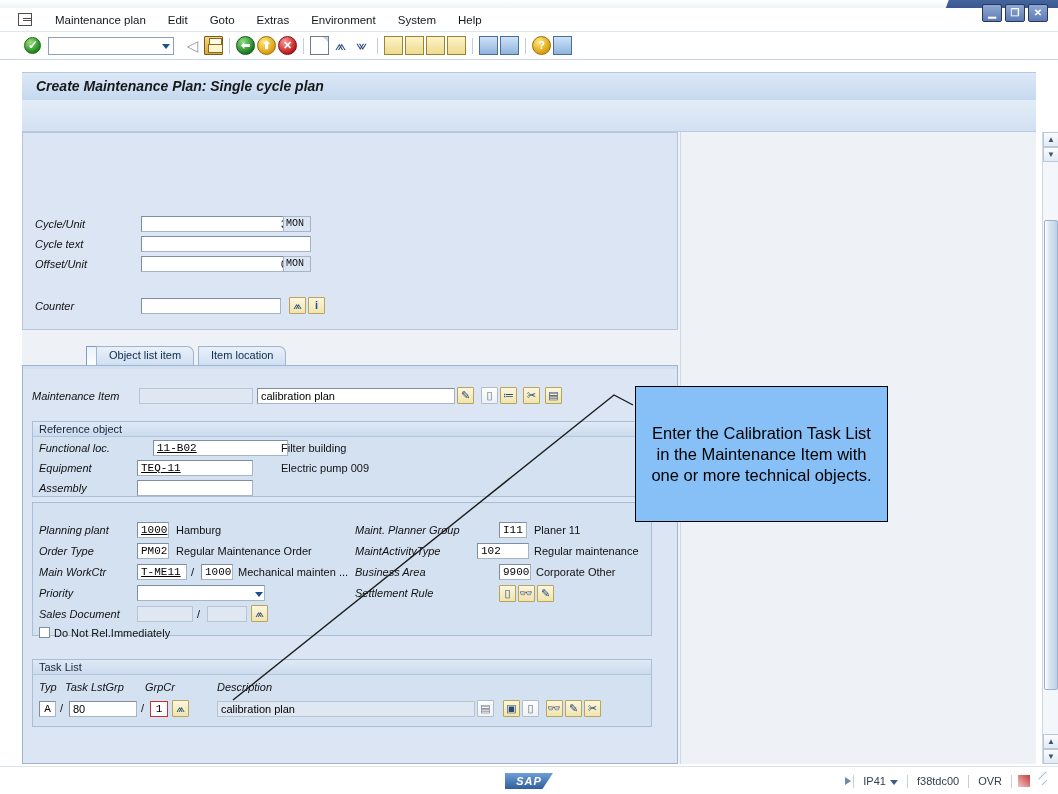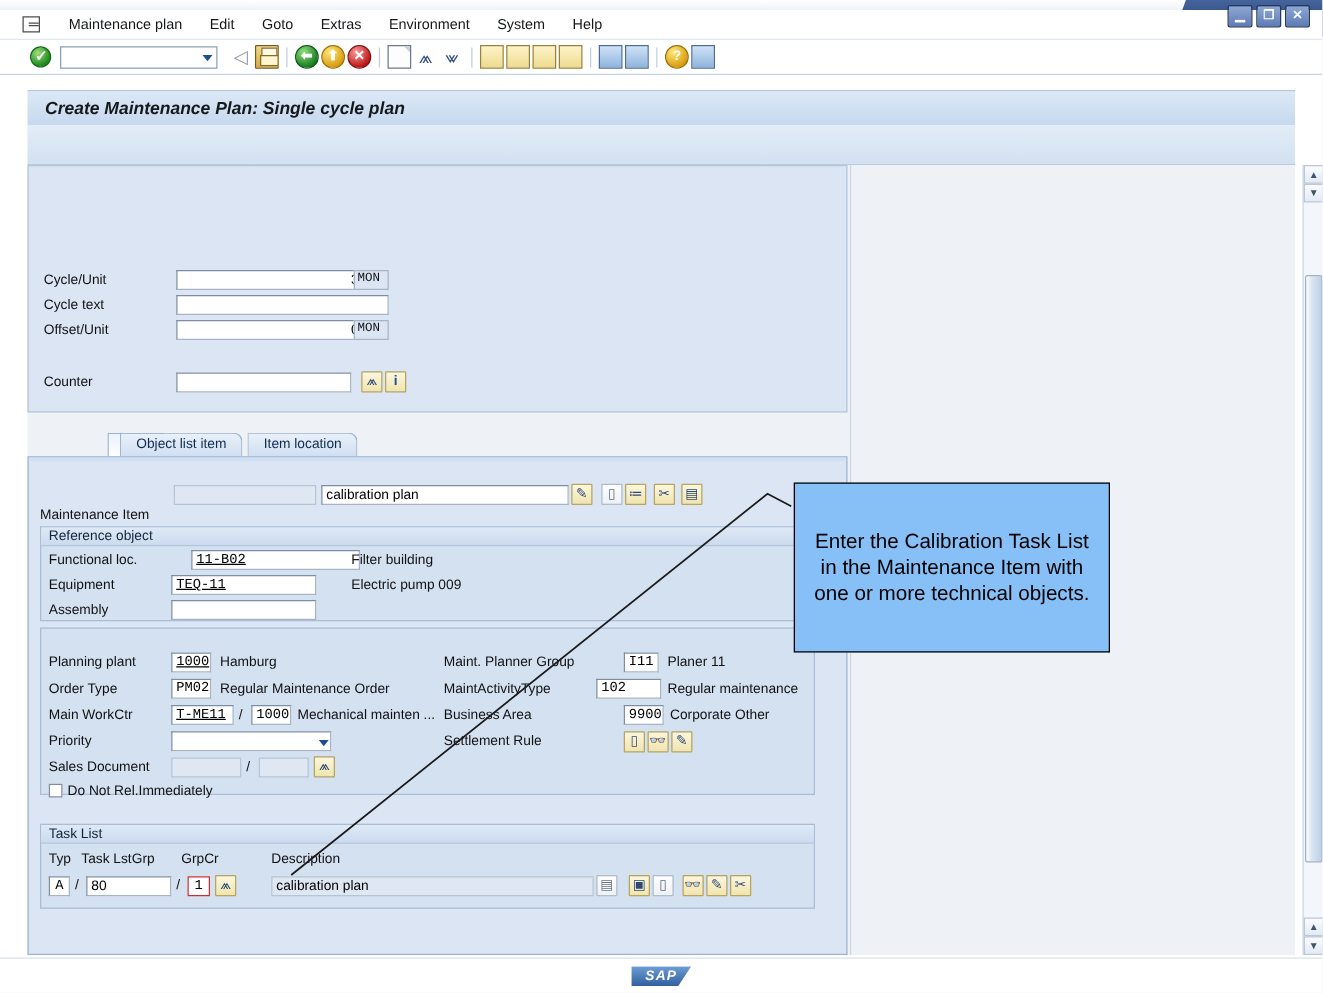--- a/index.html
+++ b/index.html
@@ -126,21 +126,21 @@
 
   .group-box {
     position:absolute; background:#dbe5f3;
     border:1px solid #9fb4ce; border-top-color:#ffffff; border-left-color:#ffffff;
   }
   .subscreen-a {
     left:0px; top:0px; width:656px; height:198px;
     background:#dbe5f3; border:1px solid #b4c6dc;
   }
 
-  .fld-label { position:absolute; font-size:11px; color:#111; white-space:nowrap; }
+  .fld-label { position:absolute; font-size:11px; color:#111; white-space:nowrap;font-style:italic; }
   .inp {
     position:absolute; background:#ffffff;
     border:1px solid #a6b4c6; border-top-color:#7d8ea4; border-left-color:#7d8ea4;
     height:16px; font-size:11px; padding:0 3px; line-height:15px;
     font-family:"Liberation Sans", sans-serif; color:#000;
   }
   .inp.mono { font-family:"Liberation Mono", monospace; font-size:11px; }
   .inp.ro { background:#dfe7f2; border-color:#b7c4d4; }
   .inp.num { text-align:right; }
   .inp.ul { text-decoration:underline; }
@@ -369,21 +369,21 @@
 
       <div class="tabstrip">
         <div class="tab active" style="left:20px;">Item</div>
         <div class="tab" style="left:74px;">Object list item</div>
         <div class="tab" style="left:176px;">Item location</div>
       </div>
 
       <div class="tabbody">
         <div class="tab-topbar"></div>
 
-        <div class="fld-label" style="left:9px; top:40px;">Maintenance Item</div>
+        <div class="fld-label" style="left:9px; top:24px;">Maintenance Item</div>
         <div class="inp ro" style="left:116px; top:22px; width:114px;"></div>
         <div class="inp" style="left:234px; top:22px; width:198px;">calibration plan</div>
 
         <div class="iconbtn" style="left:434px; top:21px;">
             <div class="g">✎</div>
           </div>
         <div class="iconbtn plain" style="left:458px; top:21px;">
             <div class="g" style="color:#5e6b7a;">▯</div>
           </div>
         <div class="iconbtn" style="left:477px; top:21px;">
@@ -520,15 +520,29 @@
   <svg class="leader">
     <polyline points="633,405 614,395 233,700" fill="none" stroke="#1a1a1a" stroke-width="1.4"></polyline>
   </svg>
 
   <div class="callout">
     <span>Enter the Calibration Task List in the Maintenance Item with one or more technical objects.</span>
   </div>
 
   <div class="statusbar">
     <div class="sap-logo">SAP</div>
+    <div class="sb-right">
+      <div class="sb-tri"></div>
+      <div class="sb-div"></div>
+      <div class="sb-cell"><span>IP41</span><span class="sb-caret"></span></div>
+      <div class="sb-div"></div>
+      <div class="sb-cell">f38tdc00</div>
+      <div class="sb-div"></div>
+      <div class="sb-cell">OVR</div>
+      <div class="sb-div"></div>
+      <div class="sb-cell" style="padding:0 6px;">
+          <div class="sb-sig"></div>
+        </div>
+      <div class="sb-grip"></div>
+    </div>
   </div>
 
 </div>
 
 </body></html>

